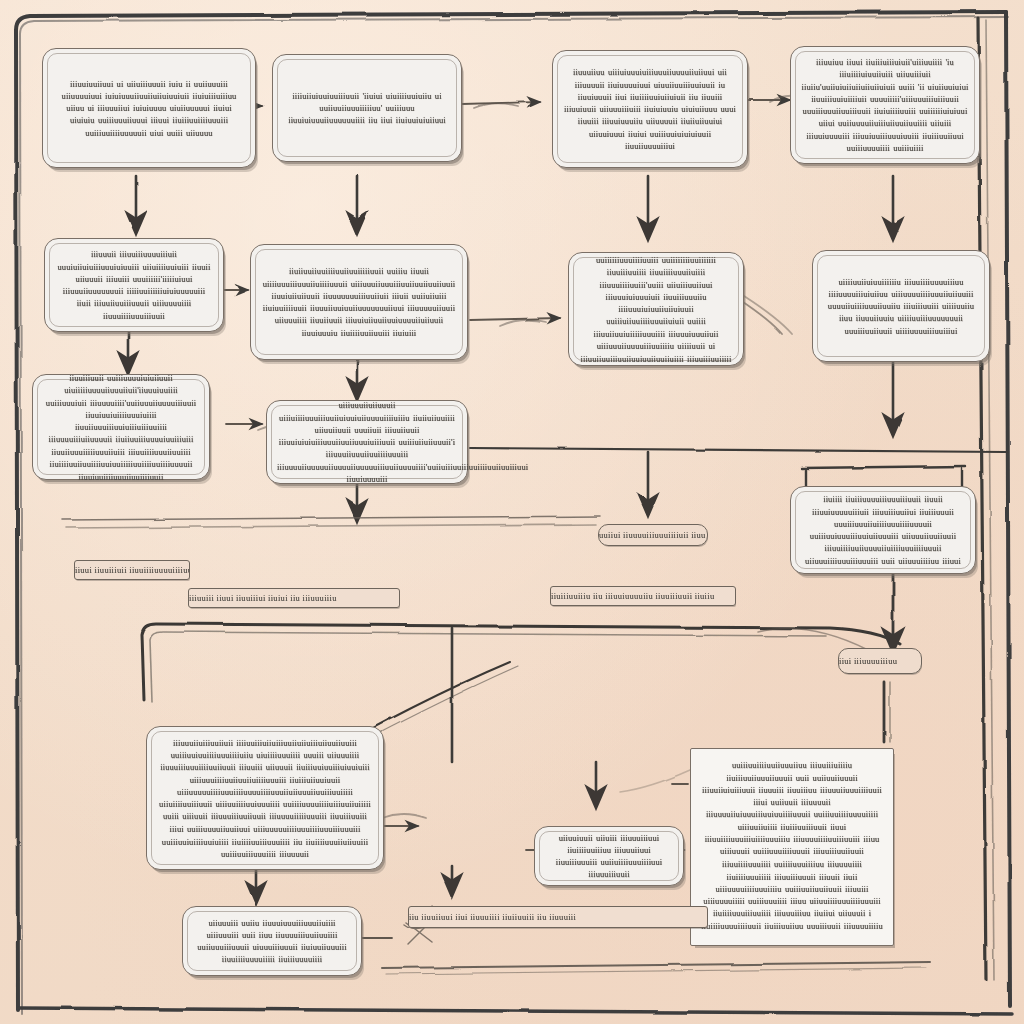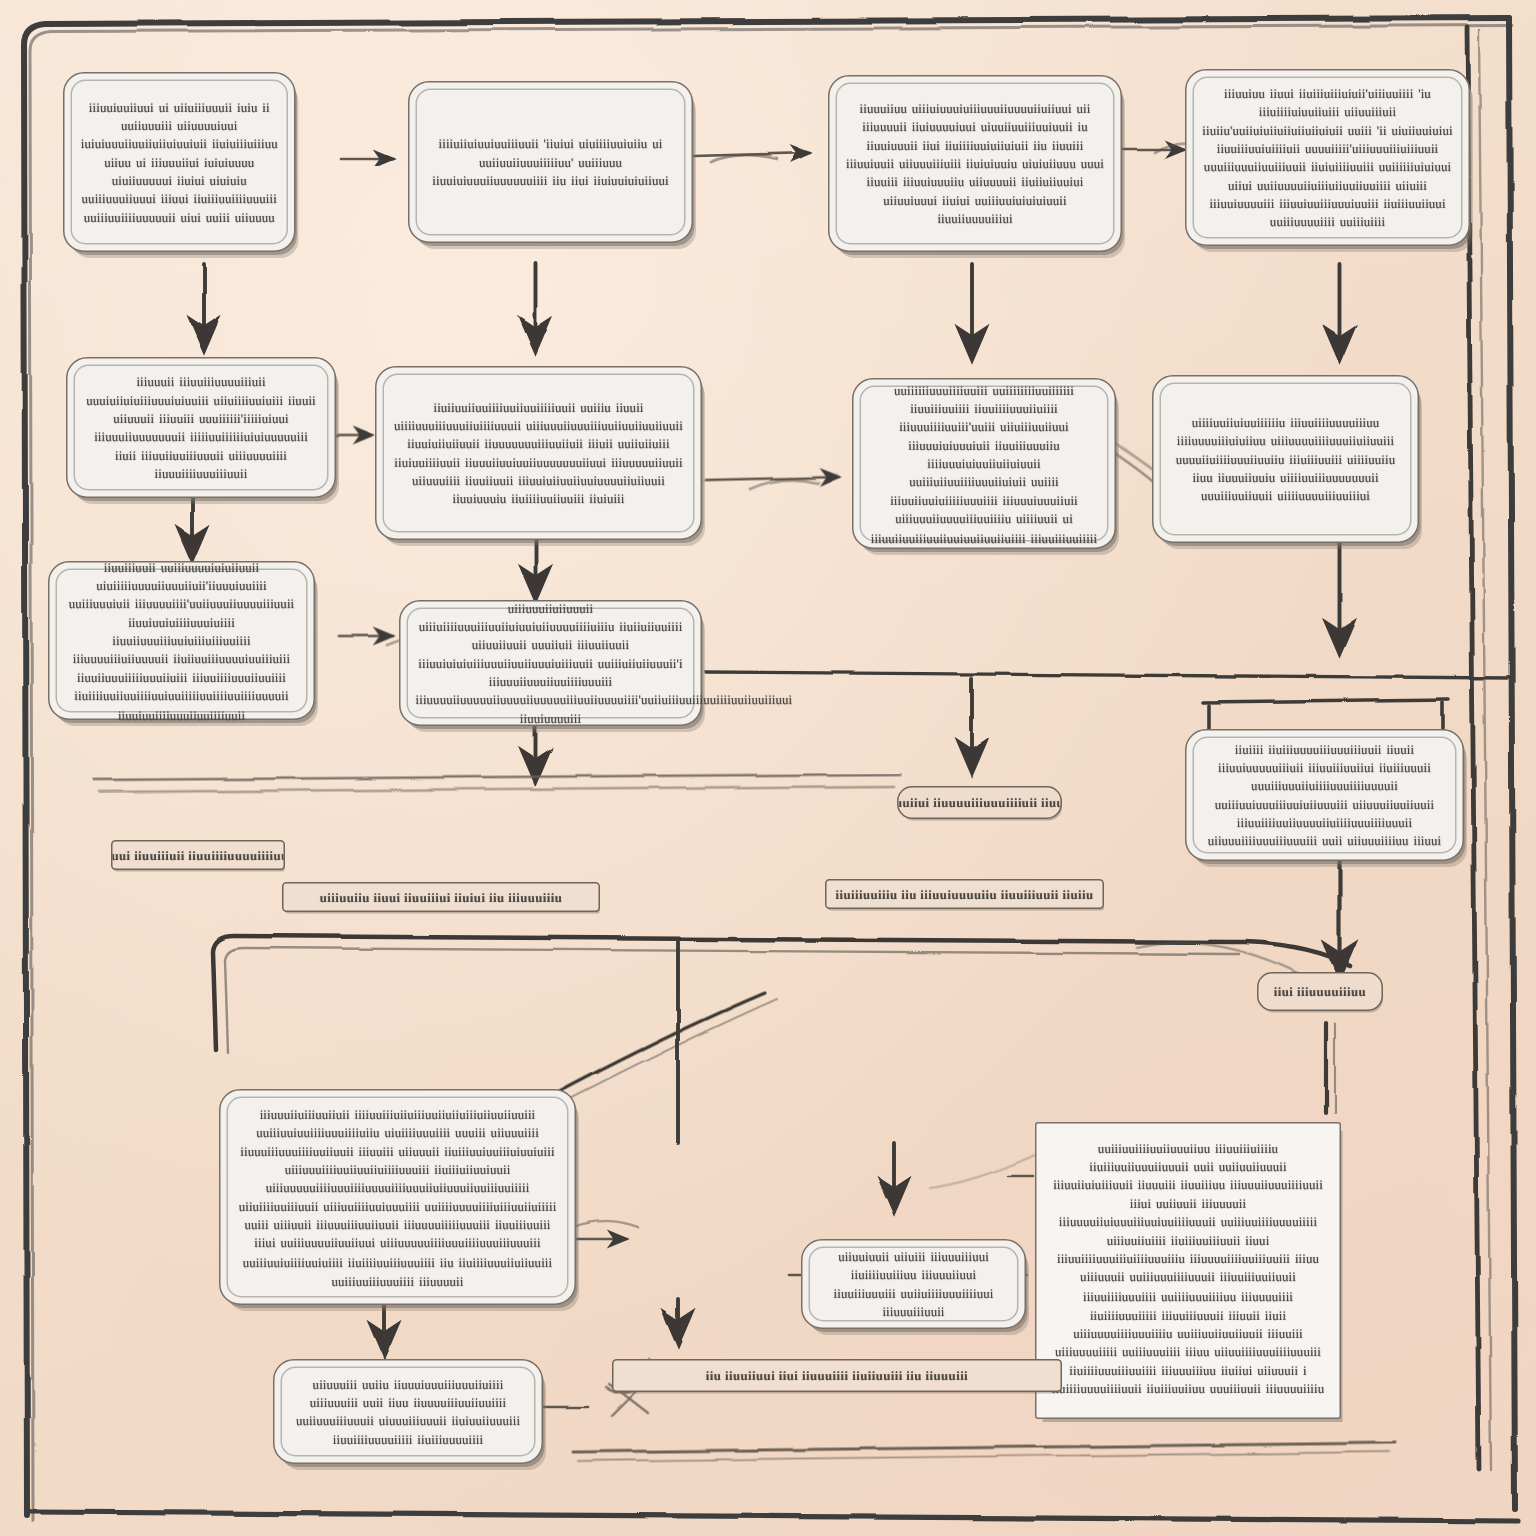--- a/index.html
+++ b/index.html
@@ -58,27 +58,26 @@
     pointer-events:none;
   }
 
   
   .chip{
     position:absolute;
     box-sizing:border-box;
     background:#f0ded0;
     border:1.2px solid #6e655c;
     border-radius:3px;
-    display:flex;align-items:center;justify-content:center;
+    display:flex;align-items:center;
     color:#4a4742;
     white-space:nowrap;
     overflow:hidden;
     filter:blur(.4px);
     box-shadow:1px 2px 0 -1px rgba(110,101,92,.4);
-    font-weight:bold;
   }
   .chip .txt{
     filter:blur(.5px);
     text-shadow:0 0 .6px rgba(74,71,66,.5);
     letter-spacing:.3px;
   }
 
   
   .chip.pill{border-radius:10px;background:#efdccd;}
 
@@ -210,21 +209,21 @@
       <path d="M868,650 q-60,-30 -110,-18" opacity=".7"></path>
       <path d="M690,770 q-40,18 -70,22" opacity=".4"></path>
     </g>
 
     <g filter="url(#rough2)" stroke="#4a443e" fill="none" stroke-width="2" stroke-linecap="round">
       <path d="M382,968 L930,962" opacity=".8"></path>
       <path d="M386,974 L926,968" stroke-width="1.2" opacity=".45"></path>
     </g>
   </svg>
 
-  <div class="node sz-xs" style="left:42px;top:48px;width:155px;height:120px;">
+  <div class="node sz-xs" style="left:42px;top:48px;width:214px;height:120px;">
     <div class="txt">iiiuuiuuiiuui ui uiiuiiiuuuii iuiu ii uuiiuuuiii
 uiiuuuuiuui iuiuiuuuiiuuiiuiiuiuuiuii
 iiuiuiiiuiiiuu uiiuu ui iiiuuuiiui iuiuiuuuu
 uiuiiuuuuui iiuiui uiuiuiu uuiiiuuuiiuuui iiiuui
 iiuiiiuuiiiiuuuiii uuiiiuuiiiiuuuuuii uiui uuiii uiiuuuu</div>
   </div>
 
   <div class="node sz-xs" style="left:272px;top:54px;width:190px;height:108px;">
     <div class="txt">iiiiuiiuiuuiuuiiiuuii 'iiuiui uiuiiiiuuiuiiu
 ui uuiiuuiiuuuiiiiiuu'
@@ -267,21 +266,21 @@
   <div class="node sz-xs" style="left:568px;top:252px;width:176px;height:114px;">
     <div class="txt">uuiiiiiiuuuiiiiuuiii uuiiiiiiiiuuiiiiiii
 iiuuiiiuuiiii iiuuiiiiuuuiiuiiii iiiuuuiiiiuuiii'uuiii
 uiiuiiiuuiiuui iiiuuuiuiuuuiuii iiuuiiiuuuiiu iiiiuuuiuiuuiiuiiuiuuii
 uuiiiuiiuuiiiiuuuiiuiuii uuiiii iiiuuiiuuiuiiiiiuuuiiii iiiuuuiuuuiiuii
 uiiiuuuiiuuuuiiiuuiiiiu
 
 uiiiiuuii ui iiiuuiiuuiiiuuiiuuiuuiiuuiiuiiii iiiuuiiiuuiiiii</div>
   </div>
 
-  <div class="node sz-xs" style="left:768px;top:250px;width:178px;height:112px;">
+  <div class="node sz-xs" style="left:812px;top:250px;width:178px;height:112px;">
     <div class="txt">uiiiiuuiiuiuuiiiiiiu
 
 iiiuuiiiiuuuuiiiuu iiiiuuuuiiiuiuiiuu
 uiiiuuuuiiiiuuuiiuiiuuiii uuuuiiuiiiiuuuiiuuiiu
 iiiuiiiuuiii uiiiiuuiiu iiuu iiuuuiiuuiu
 uiiiiuuiiiuuuuuuuii uuuiiiuuiiuuii uiiiiuuuuiiiuuiiiui</div>
   </div>
 
   <div class="node sz-xs" style="left:32px;top:374px;width:178px;height:106px;">
     <div class="txt">iiuuiiiuuii uuiiiuuuuiuiuiiuuii uiuiiiiiuuuuiiuuuiiuii'iiuuuiuuiiii
@@ -341,21 +340,21 @@
 
 iiuiiui uiiuuuii i iiuiiiiuuuuiiiiuuii iiuiiiuuiiuu
 uuuiiiuuii iiiuuuuiiiiu</div>
   </div>
 
   <div class="chip sz-xs" style="left:74px;top:560px;width:116px;height:20px;">
     <div class="txt">iiuui iiuuiiiuii iiuuiiiiuuuuiiiiuui</div>
   </div>
 
   <div class="chip sz-xs" style="left:188px;top:588px;width:212px;height:20px;">
-    <div class="txt">uiiiuuiiu    iiuui iiuuiiiui    iiuiui    iiu iiiuuuiiiu</div>
+    <div class="txt">iiiuuiii    iiuui iiuuiiiui    iiuiui    iiu iiiuuuiiiu</div>
   </div>
 
   <div class="chip pill sz-xs" style="left:598px;top:524px;width:110px;height:22px;">
     <div class="txt">uuiiui  iiuuuuiiiuuuiiiiuii   iiuu</div>
   </div>
 
   <div class="chip sz-xs" style="left:550px;top:586px;width:186px;height:20px;">
     <div class="txt">iiuiiiuuiiiu  iiu    iiiuuiuuuuiiu  iiuuiiiuuii  iiuiiu</div>
   </div>
 

